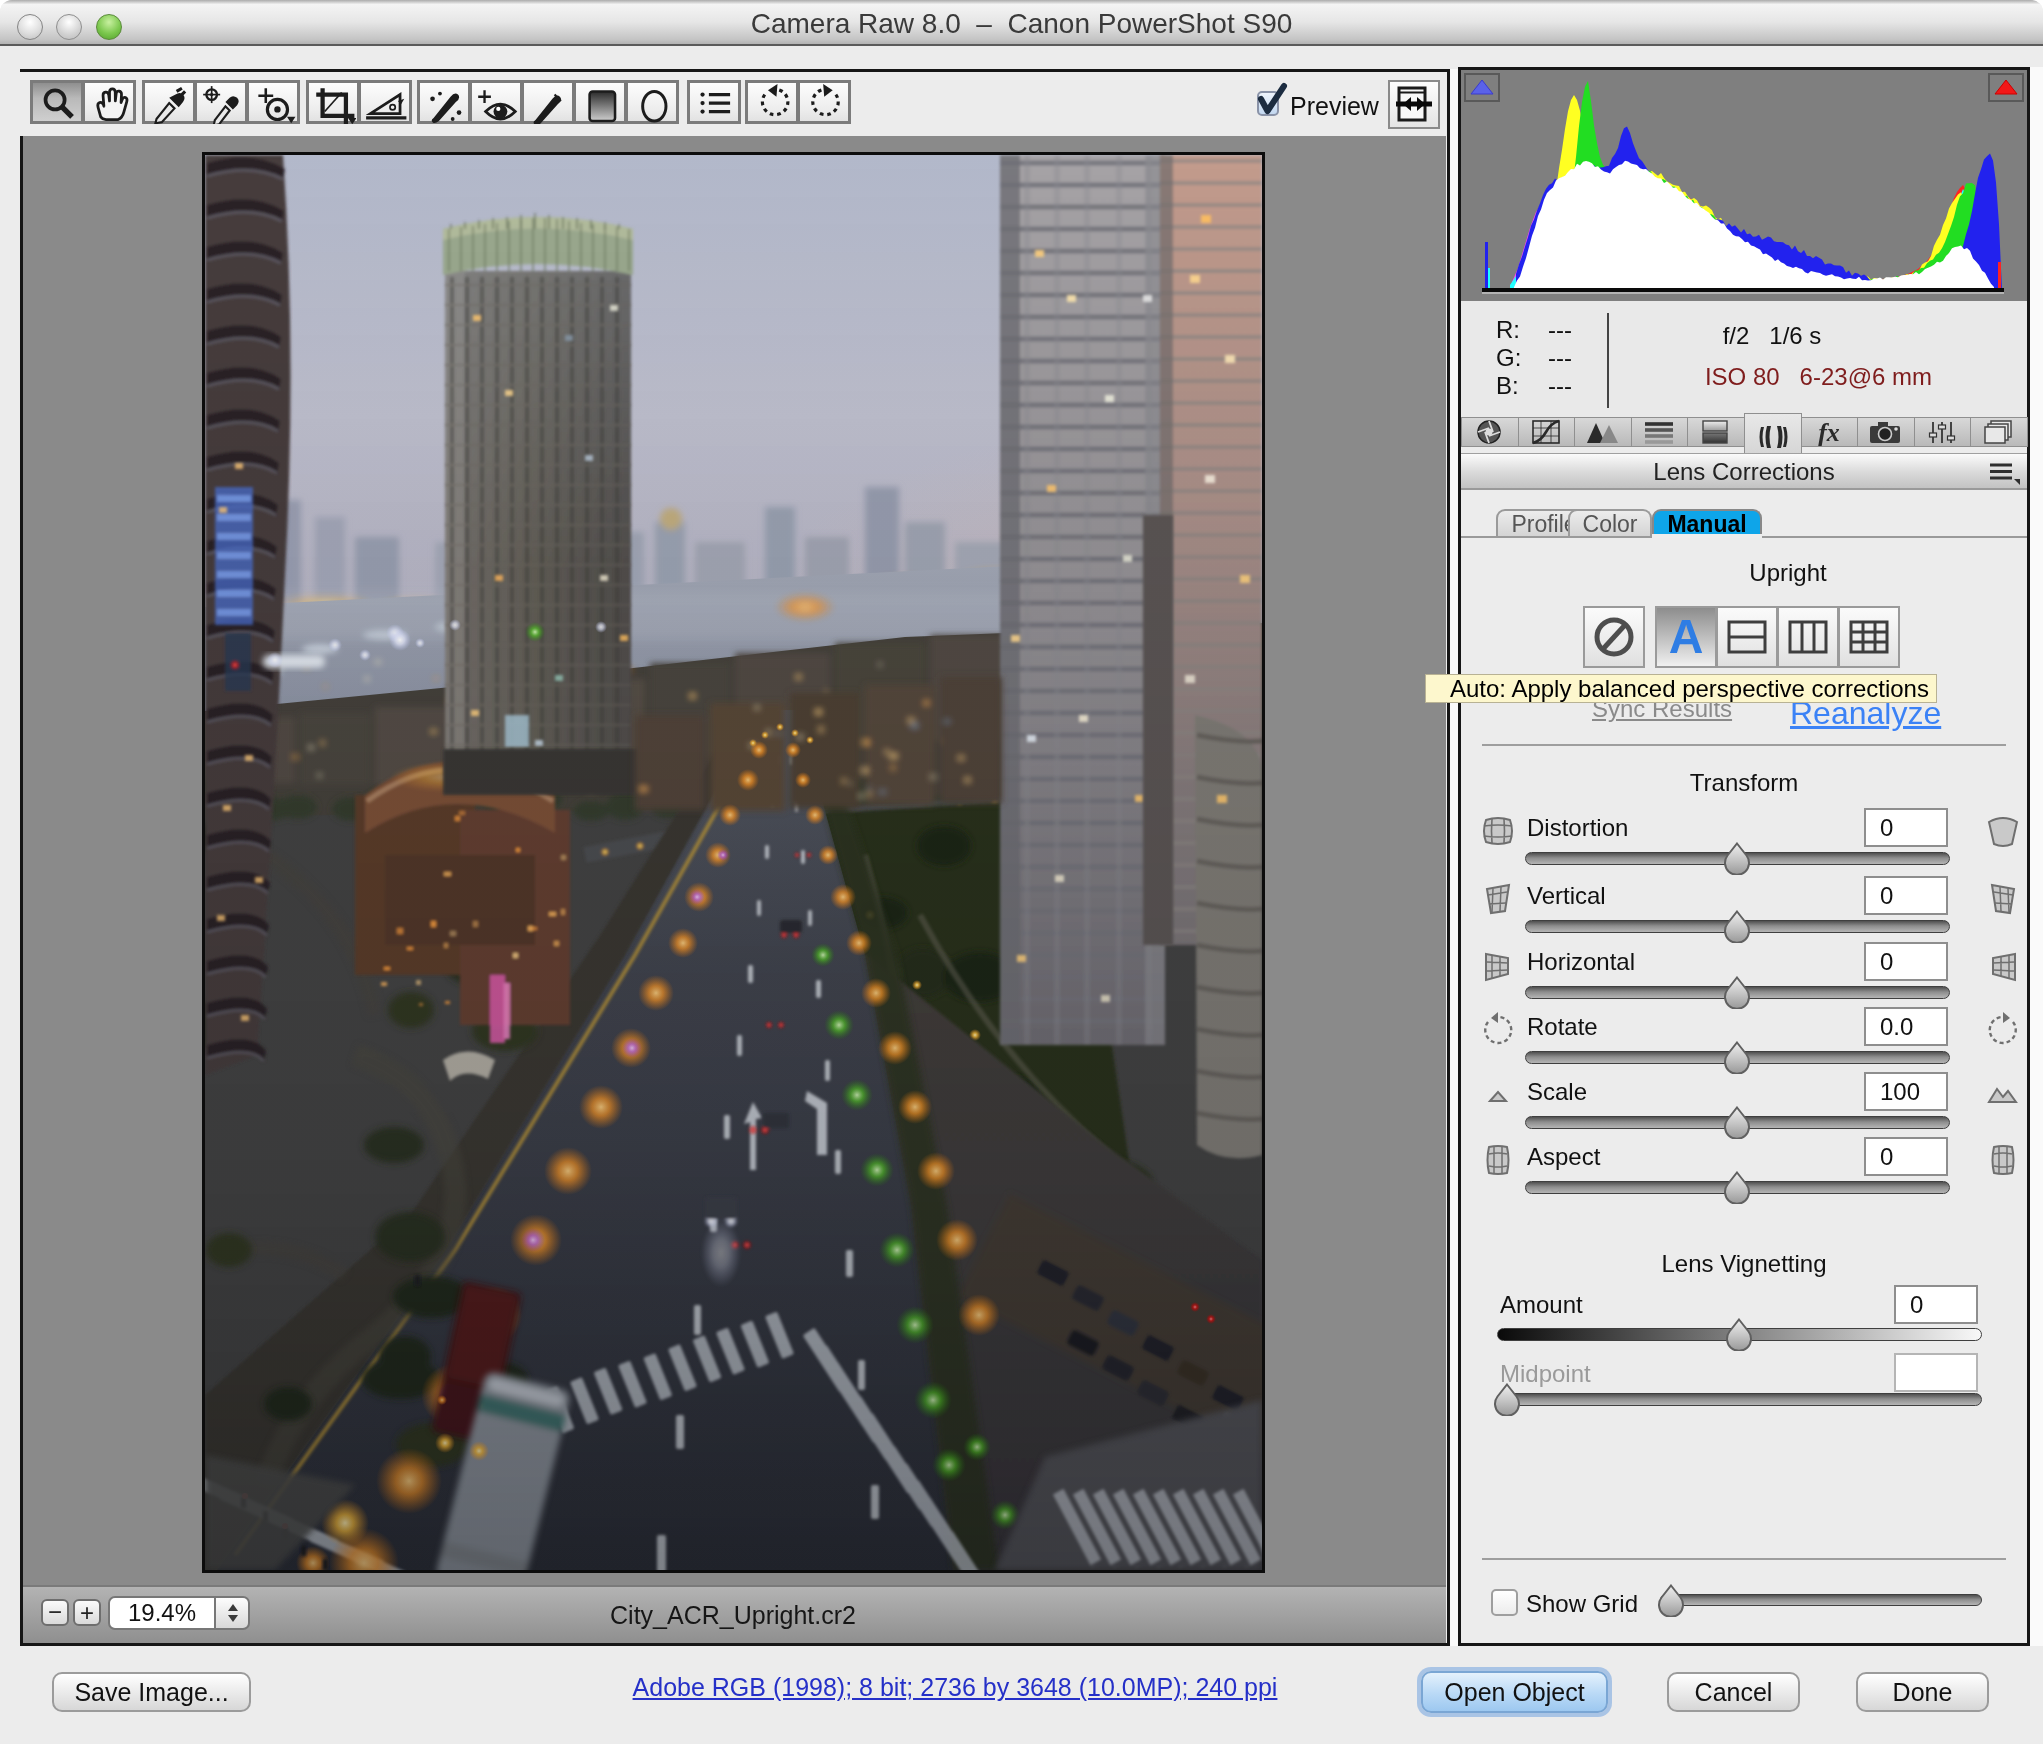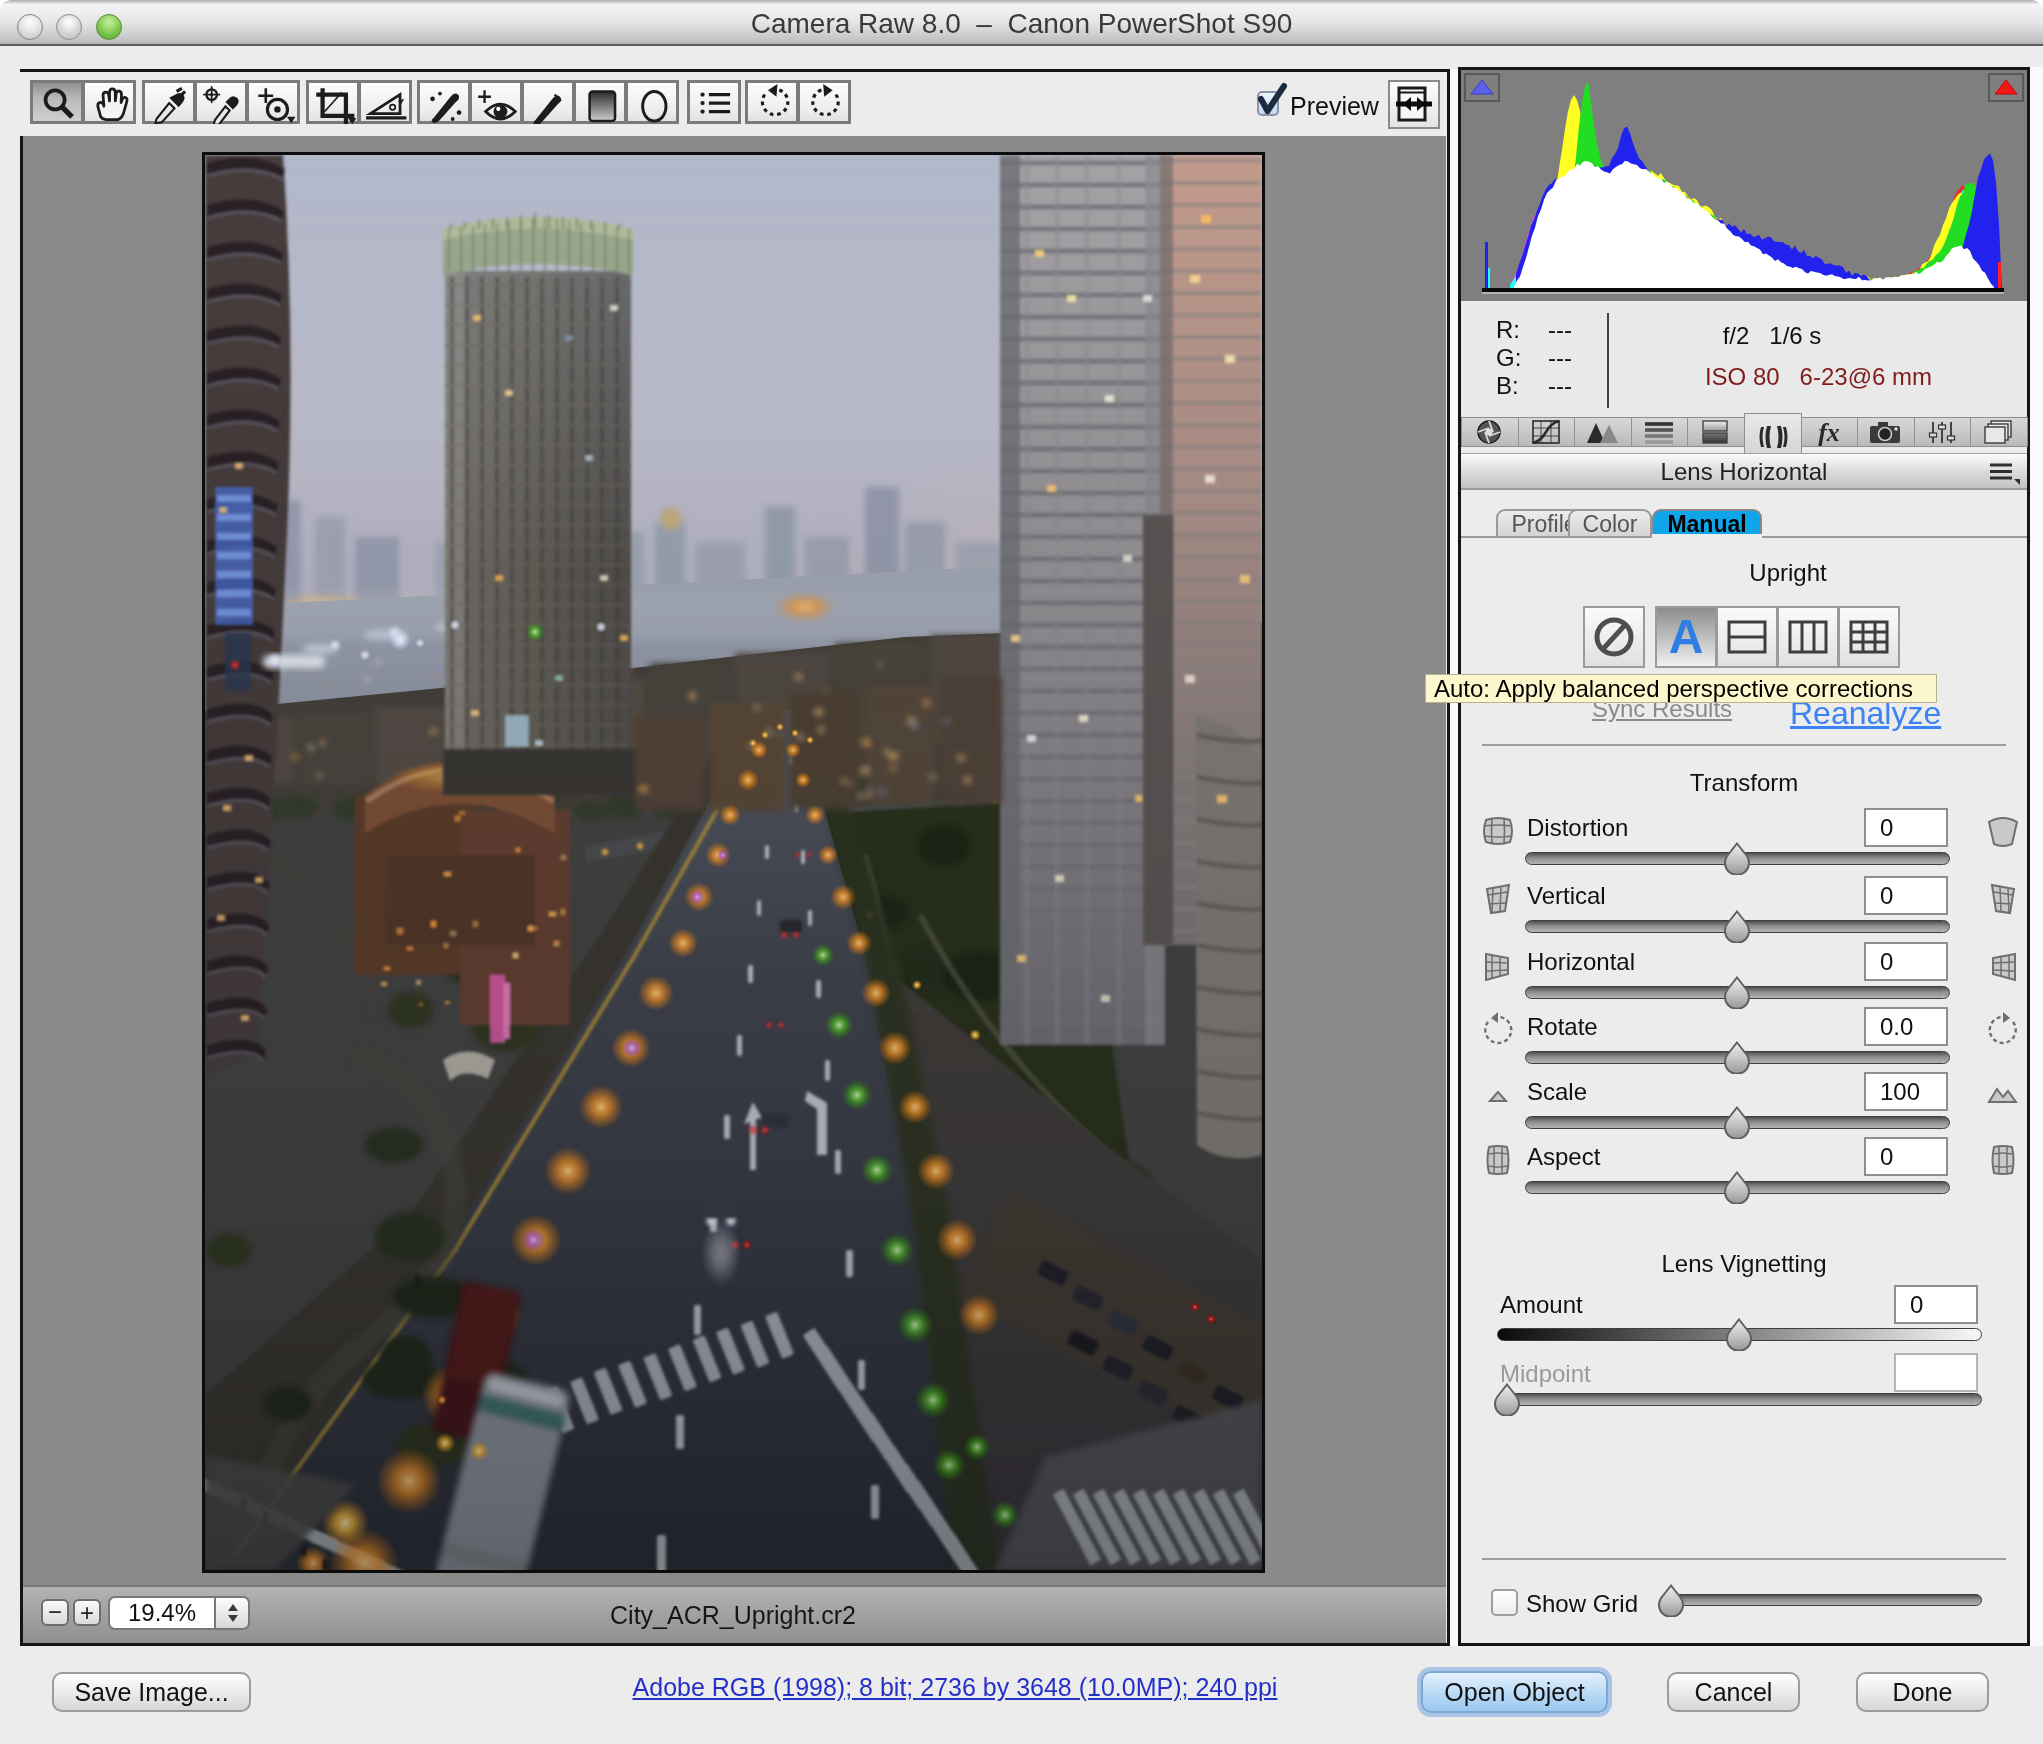--- a/index.html
+++ b/index.html
@@ -1343,21 +1343,21 @@
 <svg class="abs" style="left:1753.0px;top:424px;" width="38" height="27" viewBox="0 0 38 27">
       <g fill="#2a2a2a">
         <path d="M8 3 Q5 13 8 23 L11 23 Q8 13 11 3 Z"></path>
         <path d="M14 2 Q11 13 14 24 L18 24 Q15 13 18 2 Z"></path>
         <path d="M24 2 Q27 13 24 24 L28 24 Q31 13 28 2 Z"></path>
         <path d="M30 3 Q33 13 30 23 L33 23 Q36 13 33 3 Z"></path>
       </g>
     </svg>
   </div>
 
-<div id="lenshdr" class="abs"><span style="display:inline-block;margin-top:4px;">Lens Horizontal</span></div>
+<div id="lenshdr" class="abs"><span style="display:inline-block;margin-top:4px;">Lens Corrections</span></div>
 <svg class="abs" style="left:1986px;top:460px;" width="36" height="28">
     <path d="M4 5 h22 M4 11.5 h22 M4 18 h22" stroke="#2e2e2e" stroke-width="3.2"></path>
     <path d="M28 19 l6 6 v-6 z" fill="#2e2e2e"></path>
   </svg>
 
 <div class="abs ptab" style="left:1472px;width:96px;line-height:27px;margin-left:24px;">Profile</div>
 <div class="abs ptab" style="left:1568px;width:84px;line-height:27px;">Color</div>
 <div class="abs ptab" style="left:1652px;width:110px;line-height:27px;background:#0ea5e9;border-color:#888;color:#000;font-weight:bold;">Manual</div>
 <div id="tabline" class="abs"></div>
 <div class="abs" style="left:1652px;top:534px;width:110px;height:4px;background:#ededed;"></div>
@@ -1389,21 +1389,21 @@
       <rect x="13" y="16" width="36" height="30" fill="none" stroke="#3e3e3e" stroke-width="3"></rect>
       <line x1="25" y1="16" x2="25" y2="46" stroke="#3e3e3e" stroke-width="3"></line>
       <line x1="37" y1="16" x2="37" y2="46" stroke="#3e3e3e" stroke-width="3"></line>
       <line x1="13" y1="26" x2="49" y2="26" stroke="#3e3e3e" stroke-width="3"></line>
       <line x1="13" y1="36" x2="49" y2="36" stroke="#3e3e3e" stroke-width="3"></line>
     </svg>
   </div>
 
 <div class="abs" style="left:1592px;top:695px;font-size:24px;color:#8a8a8a;text-decoration:underline;">Sync Results</div>
 <div class="abs" style="left:1790px;top:695px;font-size:32px;color:#3b82f6;text-decoration:underline;">Reanalyze</div>
-<div class="abs" style="left:1425px;top:674px;width:512px;height:29px;background:#fdf7cd;border:1px solid #b8b294;box-sizing:border-box;font-size:24px;color:#000;line-height:27px;padding-left:8px;white-space:nowrap;overflow:hidden;">Auto: Apply balanced perspective corrections</div>
+<div class="abs" style="left:1425px;top:674px;width:512px;height:29px;background:#fdf7cd;border:1px solid #b8b294;box-sizing:border-box;font-size:24px;color:#000;line-height:27px;padding-left:24px;white-space:nowrap;overflow:hidden;">Auto: Apply balanced perspective corrections</div>
 
 <div class="abs sepline" style="top:744px;"></div>
 <div class="abs sechdr" style="top:769px;">Transform</div>
 <div id="sliders">
     <svg class="abs" style="left:1479px;top:812px;" width="38" height="38">
       <path d="M7 8 Q19 4 31 8 Q35 19 31 30 Q19 34 7 30 Q3 19 7 8 Z" fill="#c9c9c9" stroke="#6f6f6f" stroke-width="2"></path>
       <path d="M13 7 Q12 19 13 31 M25 7 Q26 19 25 31 M5 14 Q19 12 33 14 M5 24 Q19 26 33 24" fill="none" stroke="#6f6f6f" stroke-width="1.6"></path>
     </svg>
 <svg class="abs" style="left:1984px;top:812px;" width="38" height="38">
       <g transform="scale(-1,1) translate(-38,0)">

